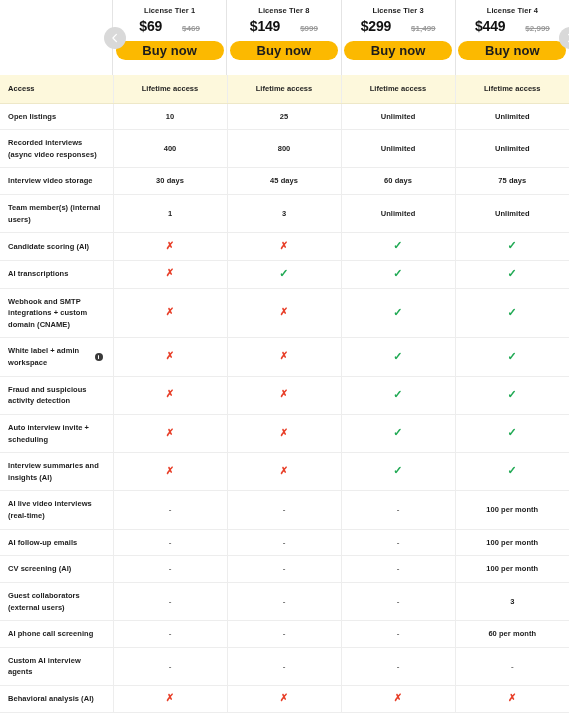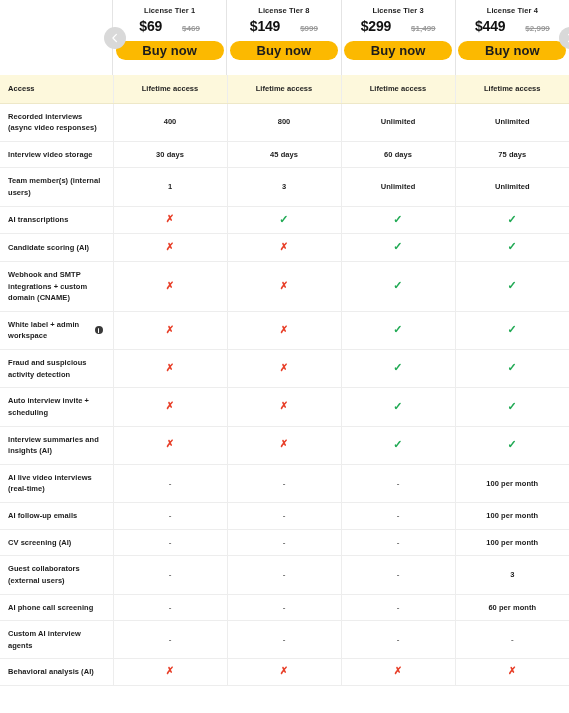--- a/index.html
+++ b/index.html
@@ -245,20 +245,27 @@
       <tr>
         <th class="access-label">Access</th>
         <th class="access-val">Lifetime access</th>
         <th class="access-val">Lifetime access</th>
         <th class="access-val">Lifetime access</th>
         <th class="access-val">Lifetime access</th>
       </tr>
     </thead>
     <tbody id="feature-rows-host">
         <tr>
+          <td class="feature-name"><span>Open listings</span></td>
+          <td class="value-cell"><span>10</span></td>
+          <td class="value-cell"><span>25</span></td>
+          <td class="value-cell"><span>Unlimited</span></td>
+          <td class="value-cell"><span>Unlimited</span></td>
+        </tr>
+        <tr>
           <td class="feature-name"><span>Recorded interviews (async video responses)</span></td>
           <td class="value-cell"><span>400</span></td>
           <td class="value-cell"><span>800</span></td>
           <td class="value-cell"><span>Unlimited</span></td>
           <td class="value-cell"><span>Unlimited</span></td>
         </tr>
         <tr>
           <td class="feature-name"><span>Interview video storage</span></td>
           <td class="value-cell"><span>30 days</span></td>
           <td class="value-cell"><span>45 days</span></td>
@@ -266,30 +273,30 @@
           <td class="value-cell"><span>75 days</span></td>
         </tr>
         <tr>
           <td class="feature-name"><span>Team member(s) (internal users)</span></td>
           <td class="value-cell"><span>1</span></td>
           <td class="value-cell"><span>3</span></td>
           <td class="value-cell"><span>Unlimited</span></td>
           <td class="value-cell"><span>Unlimited</span></td>
         </tr>
         <tr>
+          <td class="feature-name"><span>Candidate scoring (AI)</span></td>
+          <td class="value-cell"><span class="mark-no">✗</span></td>
+          <td class="value-cell"><span class="mark-no">✗</span></td>
+          <td class="value-cell"><span class="mark-yes">✓</span></td>
+          <td class="value-cell"><span class="mark-yes">✓</span></td>
+        </tr>
+        <tr>
           <td class="feature-name"><span>AI transcriptions</span></td>
           <td class="value-cell"><span class="mark-no">✗</span></td>
           <td class="value-cell"><span class="mark-yes">✓</span></td>
-          <td class="value-cell"><span class="mark-yes">✓</span></td>
-          <td class="value-cell"><span class="mark-yes">✓</span></td>
-        </tr>
-        <tr>
-          <td class="feature-name"><span>Candidate scoring (AI)</span></td>
-          <td class="value-cell"><span class="mark-no">✗</span></td>
-          <td class="value-cell"><span class="mark-no">✗</span></td>
           <td class="value-cell"><span class="mark-yes">✓</span></td>
           <td class="value-cell"><span class="mark-yes">✓</span></td>
         </tr>
         <tr>
           <td class="feature-name"><span>Webhook and SMTP integrations + custom domain (CNAME)</span></td>
           <td class="value-cell"><span class="mark-no">✗</span></td>
           <td class="value-cell"><span class="mark-no">✗</span></td>
           <td class="value-cell"><span class="mark-yes">✓</span></td>
           <td class="value-cell"><span class="mark-yes">✓</span></td>
         </tr>

